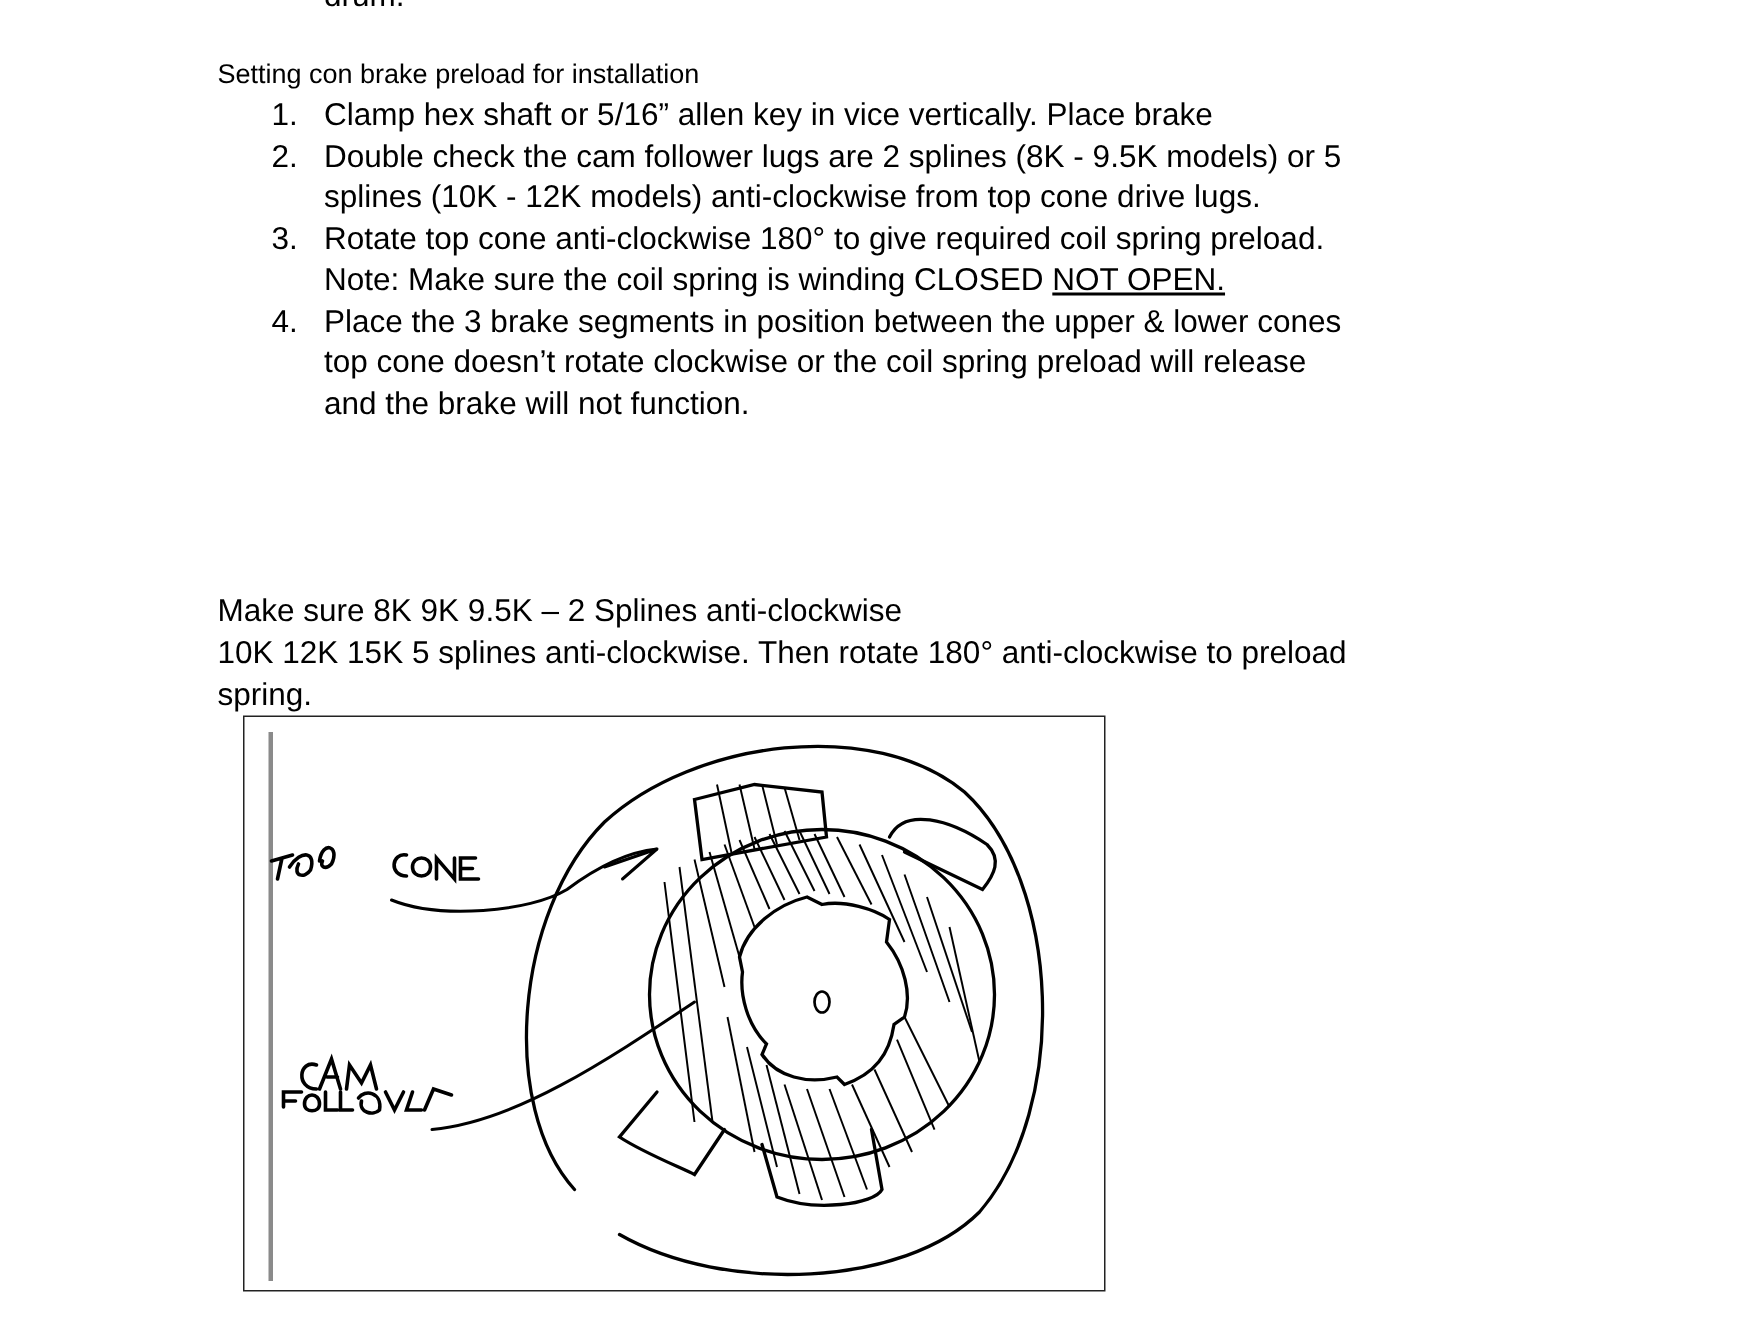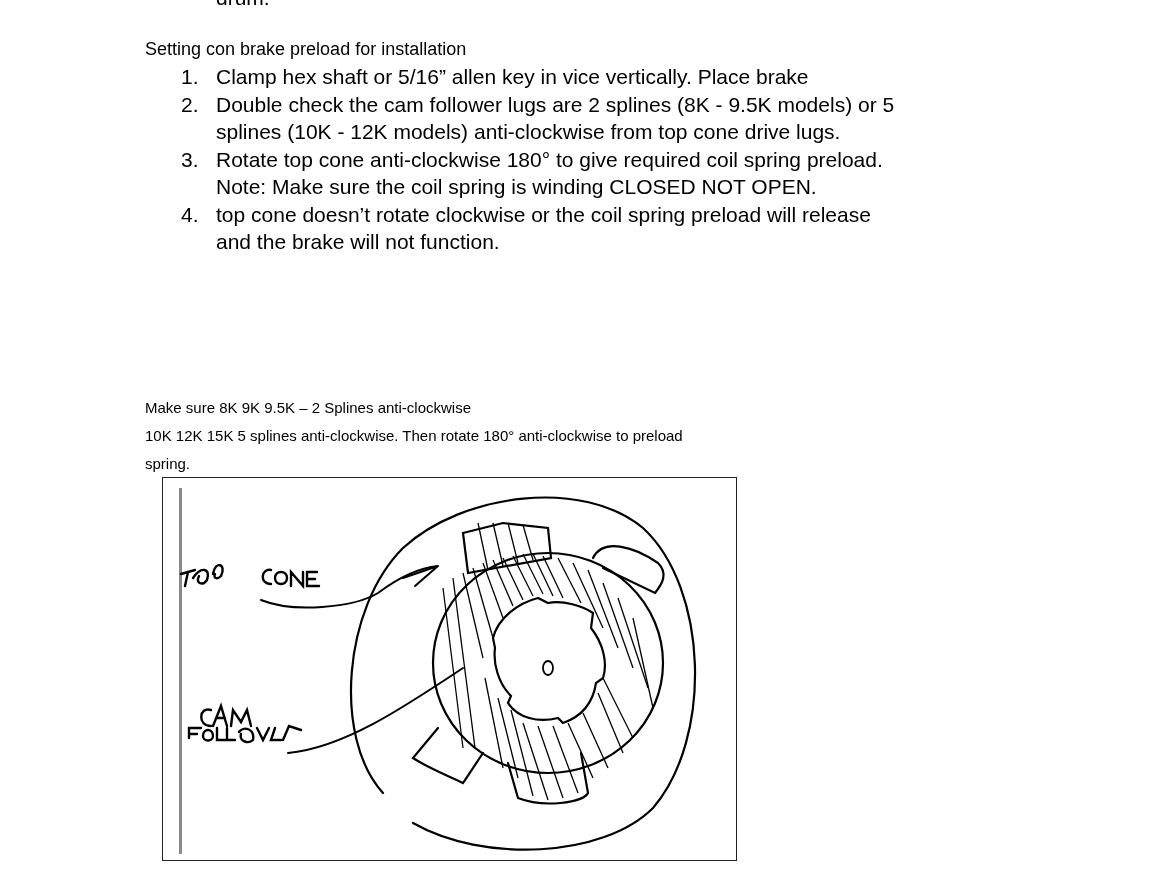--- a/index.html
+++ b/index.html
@@ -3,22 +3,22 @@
 <meta charset="utf-8">
 <style>
   html, body { margin: 0; padding: 0; background: #ffffff; }
   body { width: 1173px; height: 887px; position: relative; overflow: hidden;
          font-family: "Liberation Sans", sans-serif; color: #000; }
   .cutoff { position: absolute; left: 216px; top: -14px; font-size: 21px; line-height: 24px; }
   .heading { position: absolute; left: 145px; top: 36px; font-size: 18px; line-height: 26px; }
   ol.steps { position: absolute; left: 145px; top: 63px; margin: 0; padding: 0; list-style: none; width: 880px; }
   ol.steps li { position: relative; padding-left: 71px; font-size: 21px; line-height: 27.5px; margin: 0; }
   ol.steps li .num { position: absolute; left: 36px; top: 0; }
-  .u { }
-  .note { position: absolute; left: 145px; top: 394px; font-size: 15px; line-height: 28px; width: 880px; }
+  .u { text-decoration: underline; }
+  .note { position: absolute; left: 145px; top: 394px; font-size: 21px; line-height: 28px; width: 880px; }
   .figure { position: absolute; left: 162px; top: 477px; width: 575px; height: 384px;
             border: 1.5px solid #222; box-sizing: border-box; background: #fff; }
   .figure .scanbar { position: absolute; left: 16px; top: 10px; width: 3px; height: 366px; background: #8a8a8a; }
   .figure svg { position: absolute; left: 0; top: 0; }
 </style>
 </head>
 <body>
 
 <div class="cutoff">drum.</div>
 
@@ -34,20 +34,21 @@
     <div>Double check the cam follower lugs are 2 splines (8K - 9.5K models) or 5</div>
     <div>splines (10K - 12K models) anti-clockwise from top cone drive lugs.</div>
   </li>
   <li>
     <span class="num">3.</span>
     <div>Rotate top cone anti-clockwise 180° to give required coil spring preload.</div>
     <div><span style="white-space:pre">Note: Make sure the coil spring is winding CLOSED </span><span class="u">NOT OPEN.</span></div>
   </li>
   <li>
     <span class="num">4.</span>
+    <div>Place the 3 brake segments in position between the upper &amp; lower cones</div>
     <div>top cone doesn’t rotate clockwise or the coil spring preload will release</div>
     <div>and the brake will not function.</div>
   </li>
 </ol>
 
 <div class="note">
   <div>Make sure 8K 9K 9.5K – 2 Splines anti-clockwise</div>
   <div>10K 12K 15K 5 splines anti-clockwise. Then rotate 180° anti-clockwise to preload</div>
   <div>spring.</div>
 </div>

